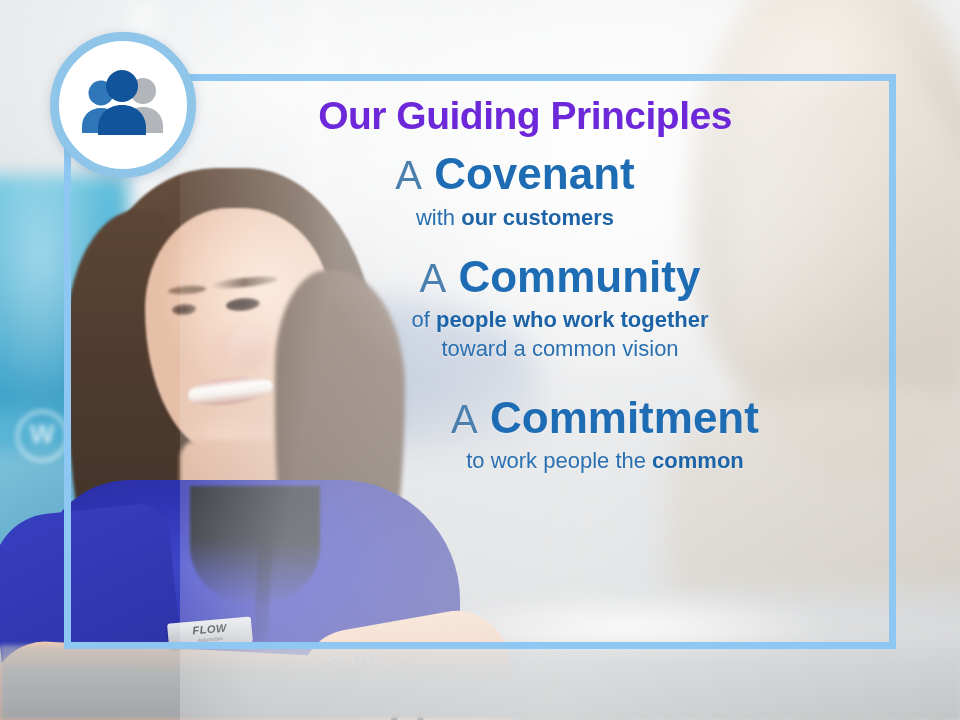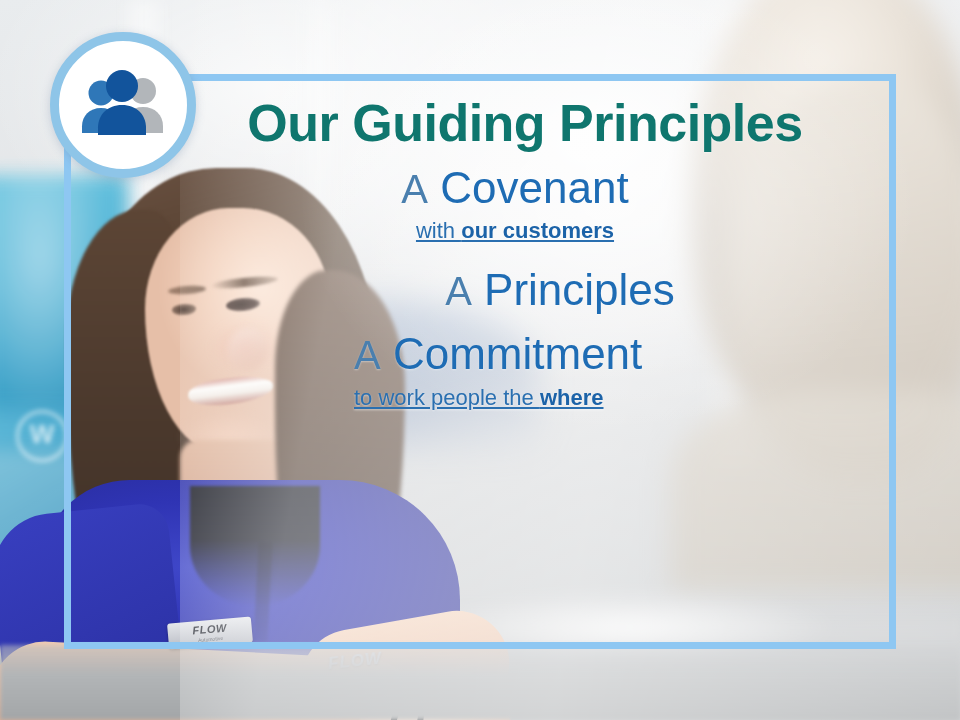--- a/index.html
+++ b/index.html
@@ -400,54 +400,54 @@
 
   
   .content {
     position: absolute;
     left: 64px; top: 74px;
     width: 832px; height: 575px;
     box-sizing: border-box;
     padding: 22px 40px 20px 40px;
   }
   .title {
-    font-size: 52px;
+    font-size: 39px;
     font-weight: bold;
-    color: #0f766e;
+    color: #6d28d9;
     letter-spacing: -0.5px;
     text-align: center;
     margin: 0 0 2px 0;
     padding-left: 90px;
     line-height: 1.05;
     text-shadow: 0 1px 2px rgba(255,255,255,.45);
   }
   .block { margin-top: 12px; }
   .block-1 { text-align: center; padding-left: 70px; margin-top: 14px; }
   .block-2 { text-align: center; padding-left: 160px; margin-top: 22px; }
-  .block-3 { text-align: left; padding-left: 250px; margin-top: 17px; }
+  .block-3 { text-align: center; padding-left: 250px; margin-top: 32px; }
 
   .headline {
     font-size: 44px;
     color: #2470b6;
     line-height: 1.06;
     white-space: nowrap;
     text-shadow: 0 1px 2px rgba(255,255,255,.4);
   }
   .headline .art { font-weight: normal; color: #4a7fae; font-size: 40px; }
-  .headline .key { font-weight: normal; color: #1e6cb4; }
+  .headline .key { font-weight: bold; color: #1e6cb4; }
 
   .sub {
     font-size: 22px;
     color: #2a6fb0;
     line-height: 1.28;
     margin-top: 6px;
     text-shadow: 0 1px 2px rgba(255,255,255,.5);
   }
   .sub b { font-weight: bold; color: #1c63a8; }
-  .sub .line { display: block; text-decoration: underline; }
+  .sub .line { display: block; }
 </style>
 </head>
 <body>
 
 <div id="stage">
 
   <div class="photo">
     <div class="bg-base"></div>
     <div class="wall-panel wp1"></div>
     <div class="wall-panel wp2"></div>
@@ -511,31 +511,35 @@
         <span class="key">Covenant</span>
       </div>
       <div class="sub">
         <span class="line"><span>with </span><b>our customers</b></span>
       </div>
     </div>
 
     <div class="block block-2">
       <div class="headline">
         <span class="art">A</span>
-        <span class="key">Principles</span>
+        <span class="key">Community</span>
+      </div>
+      <div class="sub">
+        <span class="line"><span>of </span><b>people who work together</b></span>
+        <span class="line">toward a common vision</span>
       </div>
     </div>
 
     <div class="block block-3">
       <div class="headline">
         <span class="art">A</span>
         <span class="key">Commitment</span>
       </div>
       <div class="sub">
-        <span class="line"><span>to work people the </span><b>where</b></span>
+        <span class="line"><span>to work people the </span><b>common</b></span>
       </div>
     </div>
   </div>
 
   <div class="circle-badge">
     <svg class="people-icon" viewBox="0 0 96 72">
 
       <circle cx="68" cy="22" r="13" fill="#b2b6ba"></circle>
       <path d="M68 38c-12 0-20 8-20 19v7h40v-7c0-11-8-19-20-19z" fill="#b2b6ba"></path>
 

